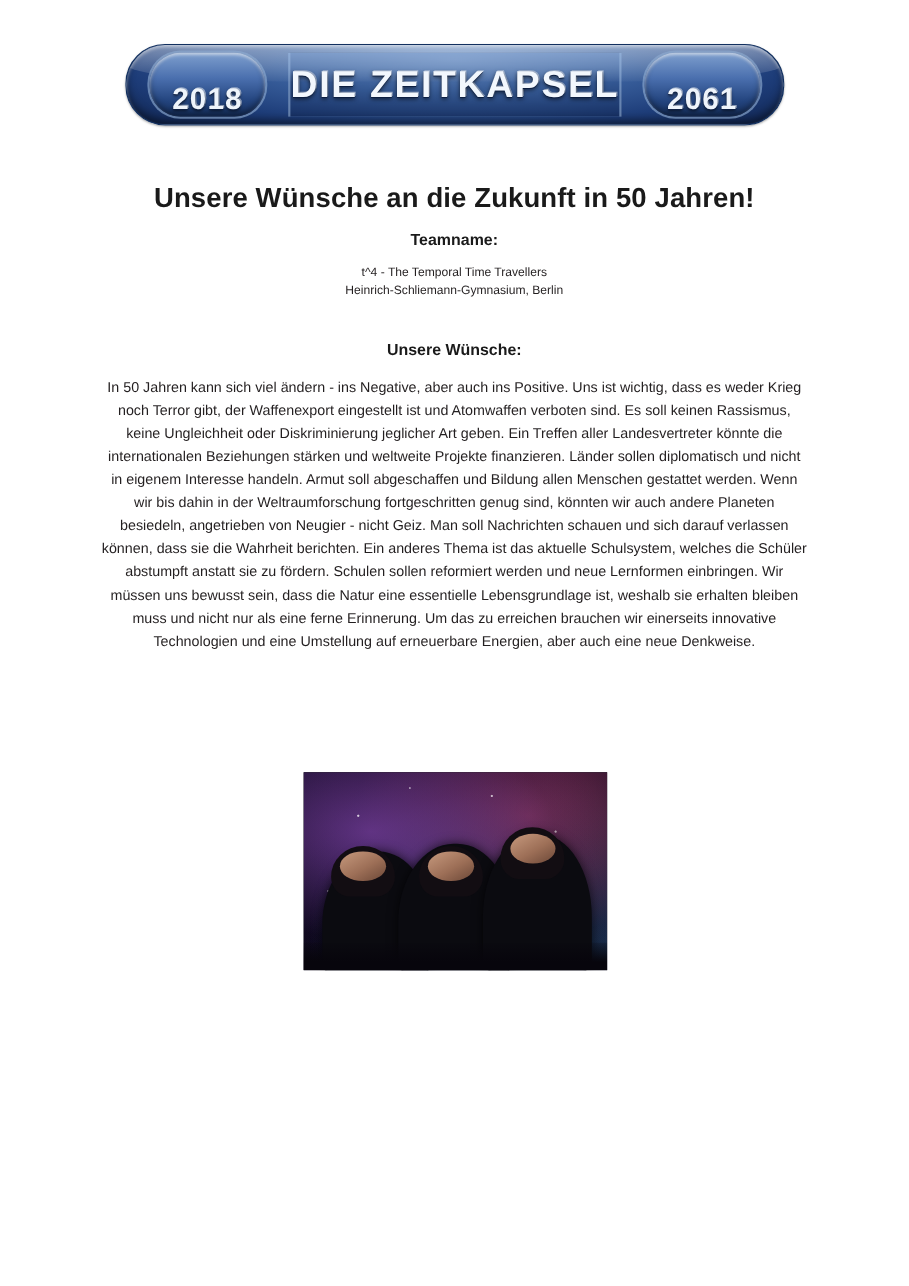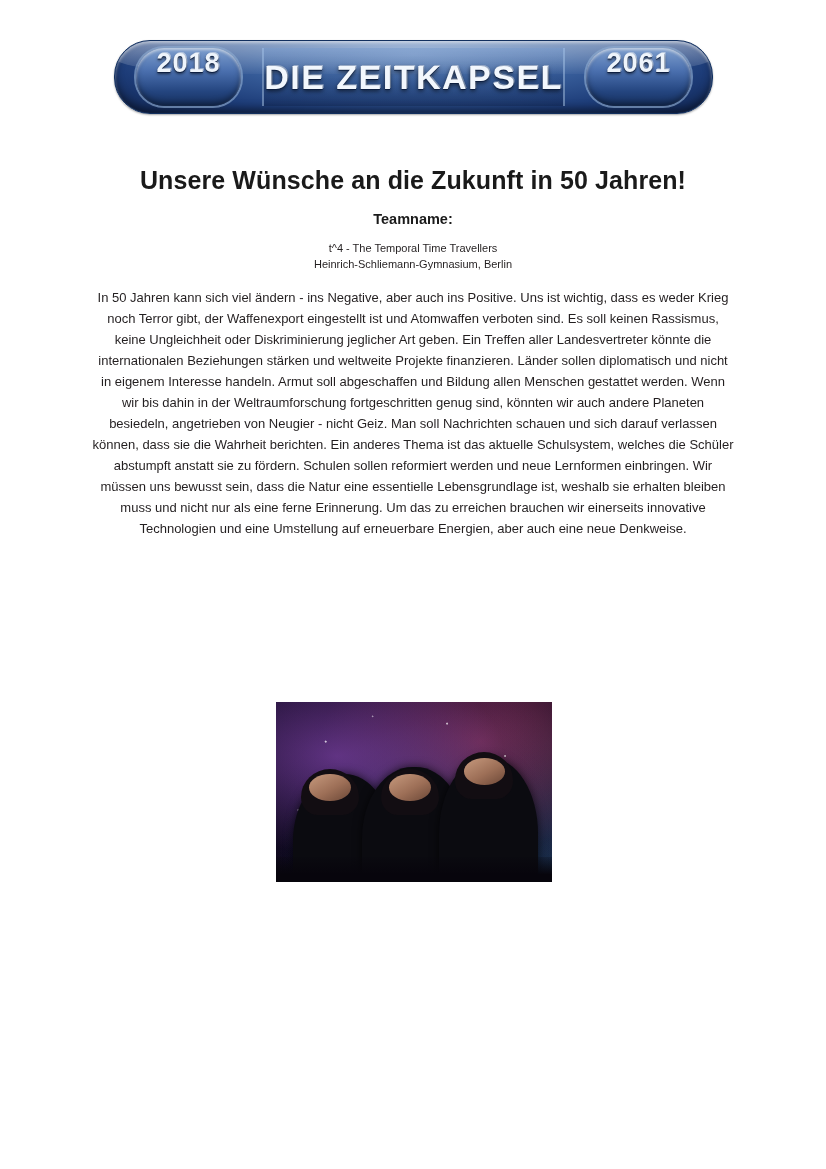--- a/index.html
+++ b/index.html
@@ -64,21 +64,21 @@
     width: 126px;
     margin: 7px 21px;
     border-radius: 28px;
     background:
       linear-gradient(to bottom, #7e9fce 0%, #4a6fae 40%, #24457f 75%, #16305f 100%);
     box-shadow:
       inset 0 2px 3px rgba(255,255,255,0.55),
       inset 0 -3px 6px rgba(0,0,0,0.4),
       0 0 0 2px rgba(142,170,208,0.65);
     display: flex;
-    align-items: flex-start;
+    align-items: flex-end;
     justify-content: center;
   }
   .year-plate.right { }
   .year-text {
     font-family: "Liberation Sans", sans-serif;
     font-weight: bold;
     font-size: 27px;
     letter-spacing: 1px;
     color: #eef4fb;
     text-shadow:
@@ -232,20 +232,21 @@
 
   <div class="content">
     <h1 class="doc-title">Unsere Wünsche an die Zukunft in 50 Jahren!</h1>
 
     <div class="block-label label-team">Teamname:</div>
     <div class="team-lines">
       <div>t^4 - The Temporal Time Travellers</div>
       <div>Heinrich-Schliemann-Gymnasium, Berlin</div>
     </div>
 
+    <div class="block-label label-wishes">Unsere Wünsche:</div>
     <div class="wishes-body">In 50 Jahren kann sich viel ändern - ins Negative, aber auch ins Positive. Uns ist wichtig, dass es weder Krieg noch Terror gibt, der Waffenexport eingestellt ist und Atomwaffen verboten sind. Es soll keinen Rassismus, keine Ungleichheit oder Diskriminierung jeglicher Art geben. Ein Treffen aller Landesvertreter könnte die internationalen Beziehungen stärken und weltweite Projekte finanzieren. Länder sollen diplomatisch und nicht in eigenem Interesse handeln. Armut soll abgeschaffen und Bildung allen Menschen gestattet werden. Wenn wir bis dahin in der Weltraumforschung fortgeschritten genug sind, könnten wir auch andere Planeten besiedeln, angetrieben von Neugier - nicht Geiz. Man soll Nachrichten schauen und sich darauf verlassen können, dass sie die Wahrheit berichten. Ein anderes Thema ist das aktuelle Schulsystem, welches die Schüler abstumpft anstatt sie zu fördern. Schulen sollen reformiert werden und neue Lernformen einbringen. Wir müssen uns bewusst sein, dass die Natur eine essentielle Lebensgrundlage ist, weshalb sie erhalten bleiben muss und nicht nur als eine ferne Erinnerung. Um das zu erreichen brauchen wir einerseits innovative Technologien und eine Umstellung auf erneuerbare Energien, aber auch eine neue Denkweise.</div>
   </div>
 
   <div class="photo-wrap">
     <div class="photo"></div>
     <div class="photo-figures">
       <div class="fig fig-left"></div>
       <div class="fig fig-mid"></div>
       <div class="fig fig-right"></div>
       <div class="hair hr-left"></div>

